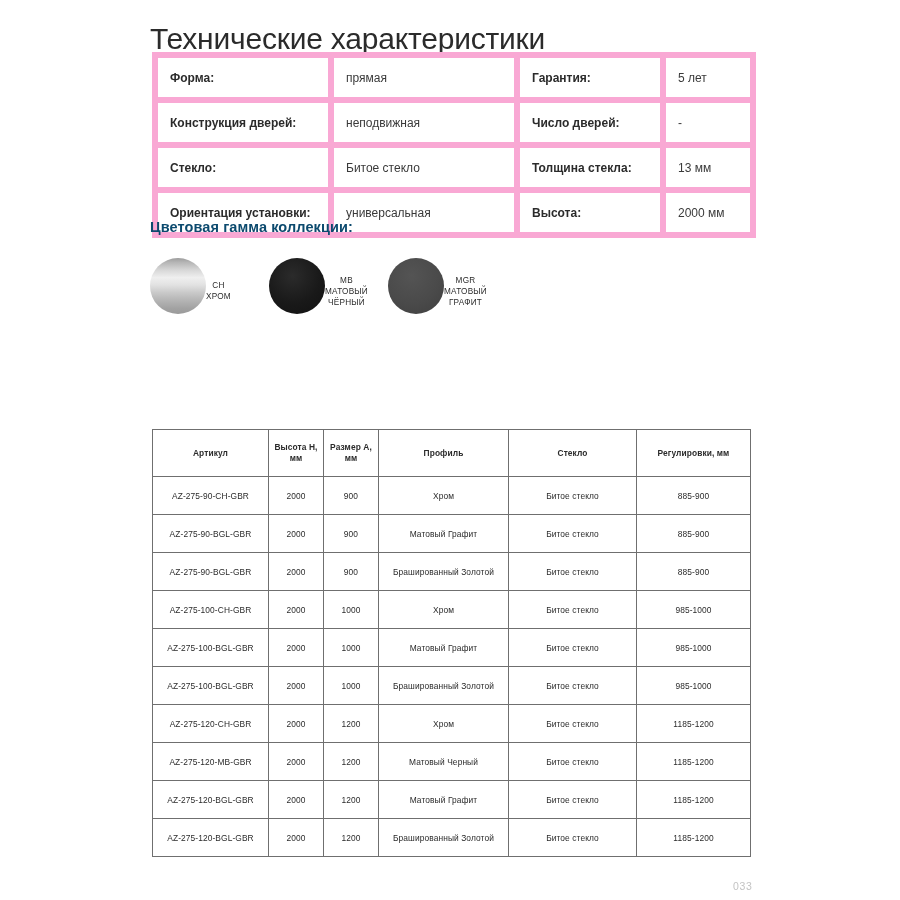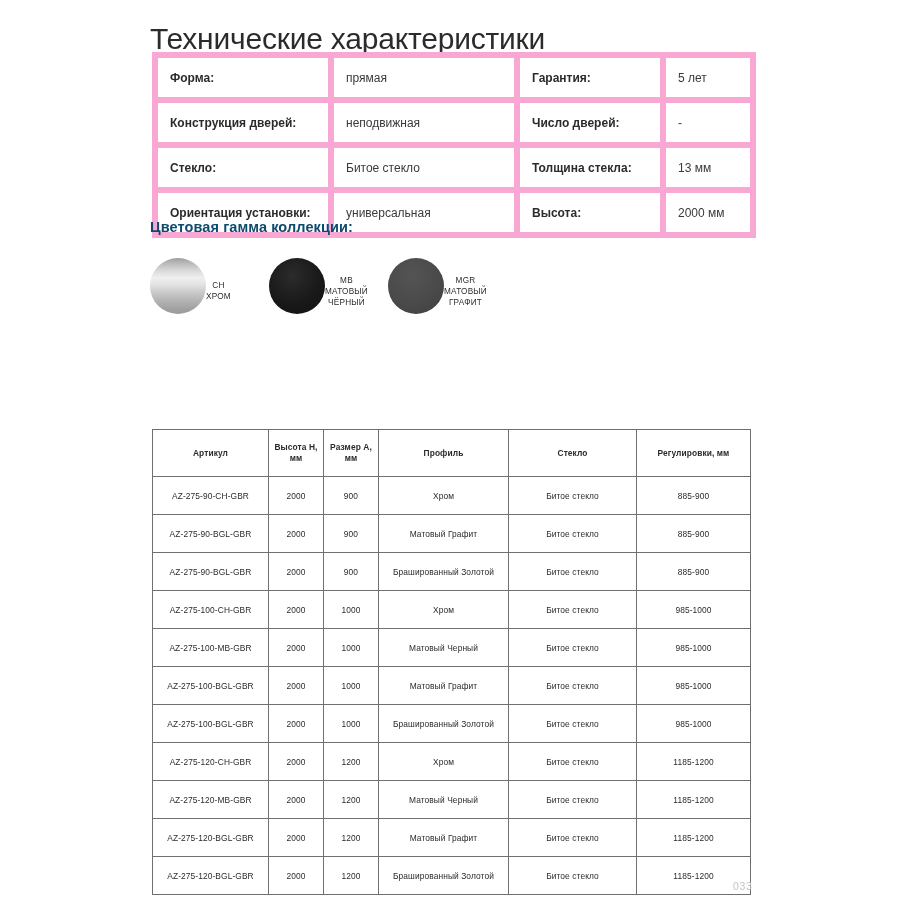--- a/index.html
+++ b/index.html
@@ -286,28 +286,20 @@
         </tr>
         <tr>
           <td>AZ-275-100-CH-GBR</td>
           <td>2000</td>
           <td>1000</td>
           <td>Хром</td>
           <td>Битое стекло</td>
           <td>985-1000</td>
         </tr>
         <tr>
-          <td>AZ-275-100-MB-GBR</td>
-          <td>2000</td>
-          <td>1000</td>
-          <td>Матовый Черный</td>
-          <td>Битое стекло</td>
-          <td>985-1000</td>
-        </tr>
-        <tr>
           <td>AZ-275-100-BGL-GBR</td>
           <td>2000</td>
           <td>1000</td>
           <td>Матовый Графит</td>
           <td>Битое стекло</td>
           <td>985-1000</td>
         </tr>
         <tr>
           <td>AZ-275-100-BGL-GBR</td>
           <td>2000</td>

